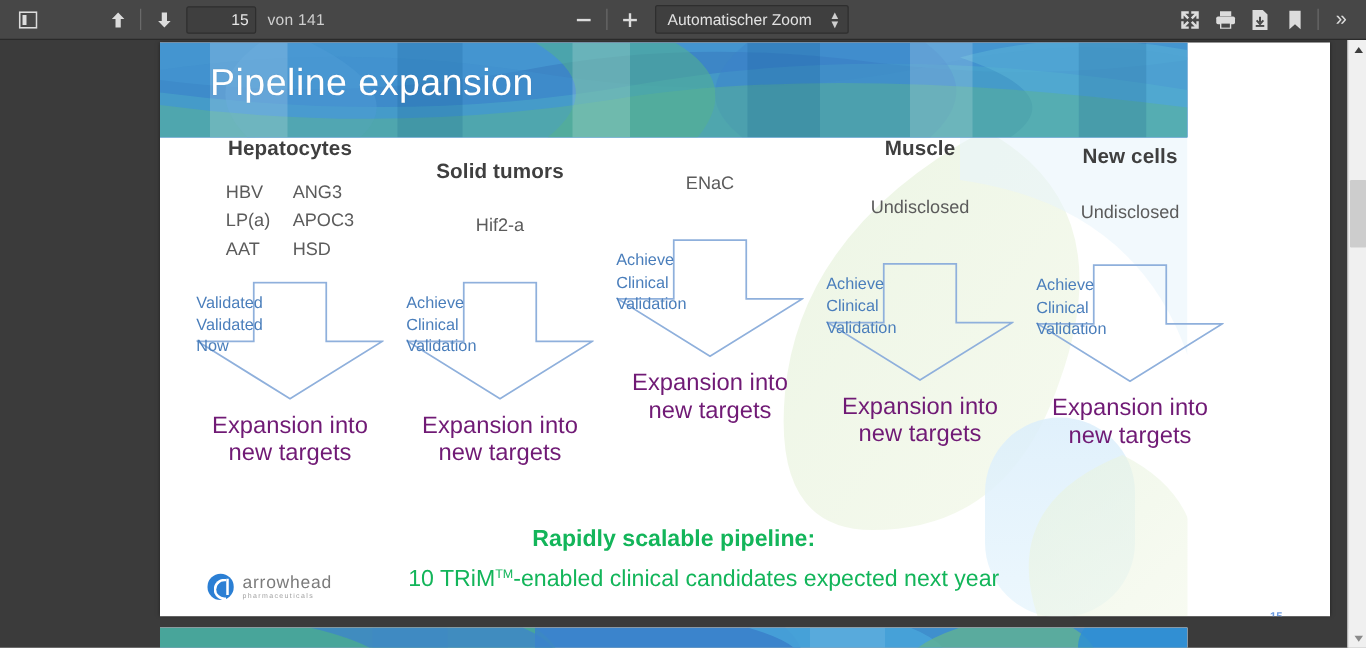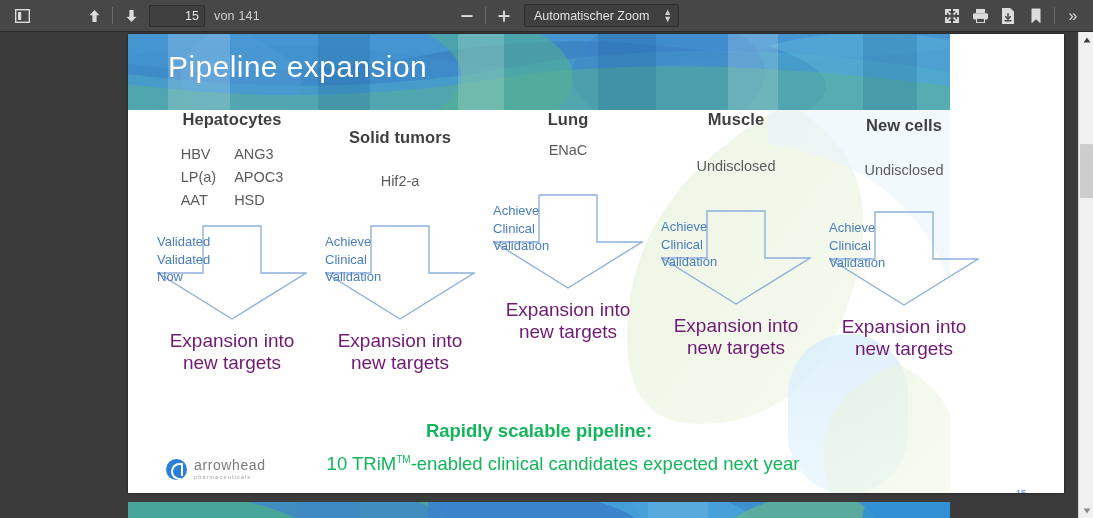--- a/index.html
+++ b/index.html
@@ -335,22 +335,21 @@
             <div>Validation</div>
           </div>
         </div>
         <div class="expansion">
           <div>Expansion into</div>
           <div>new targets</div>
         </div>
       </div>
 
       <div class="col" style="left:358px">
-        <div class="col-title">Lung</div>
-        <div class="targets" style="margin-top:10px">
+        <div class="targets" style="margin-top:26px">
           <div>ENaC</div>
         </div>
         <div class="arrow-wrap" style="margin-top:32px">
           <svg width="150" height="95" viewBox="0 0 150 95">
             <path d="M46 1 H104 V48 H149 L75 94 L1 48 H46 Z" fill="none" stroke="#8fb0dc" stroke-width="1.4"></path>
           </svg>
           <div class="arrow-text">
             <div>Achieve</div>
             <div>Clinical</div>
             <div>Validation</div>

